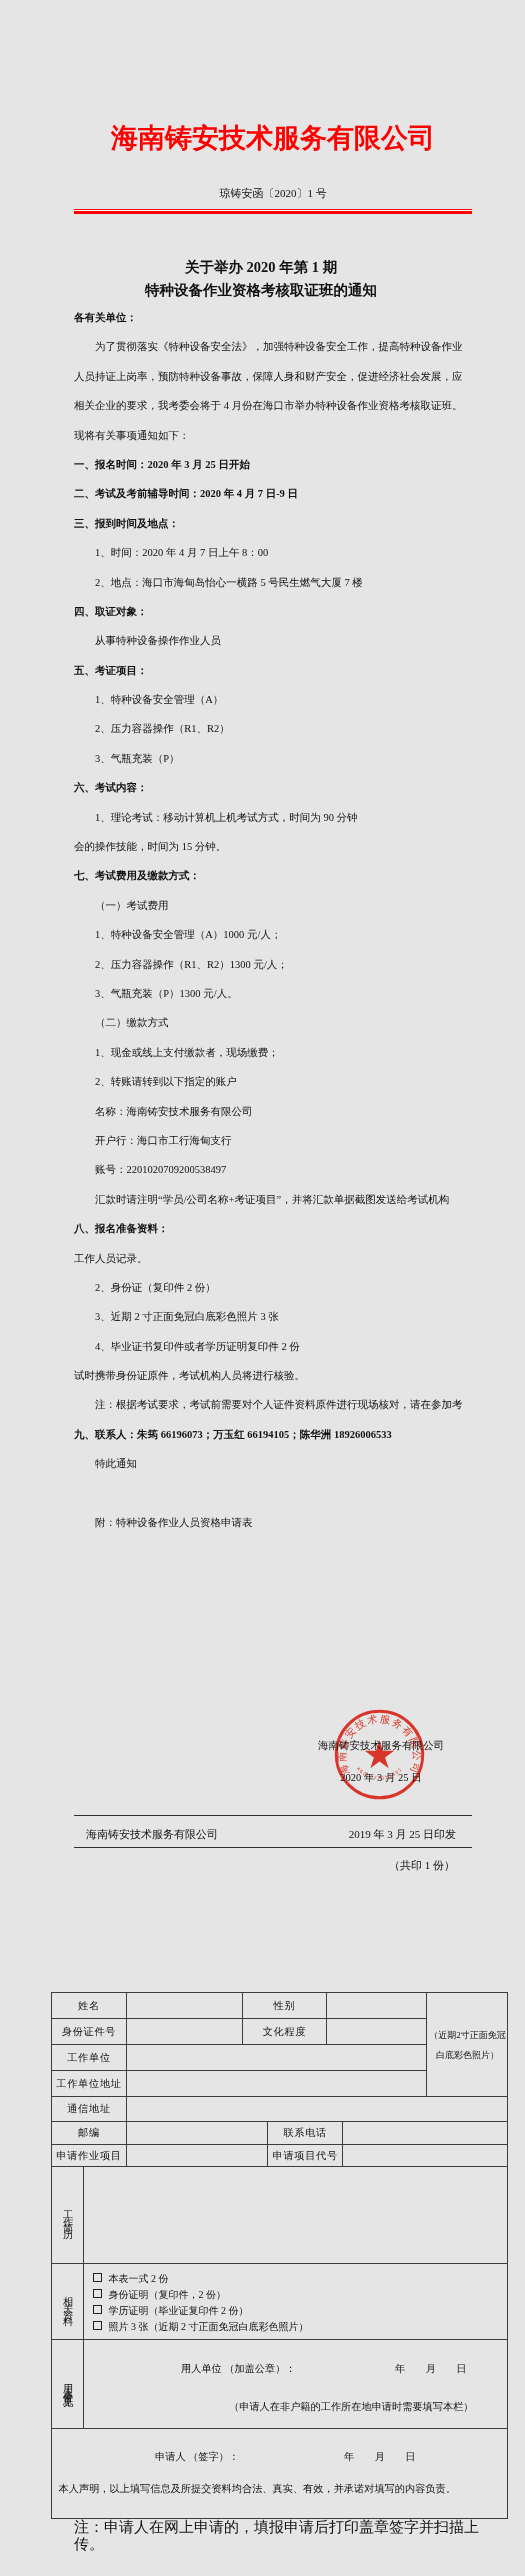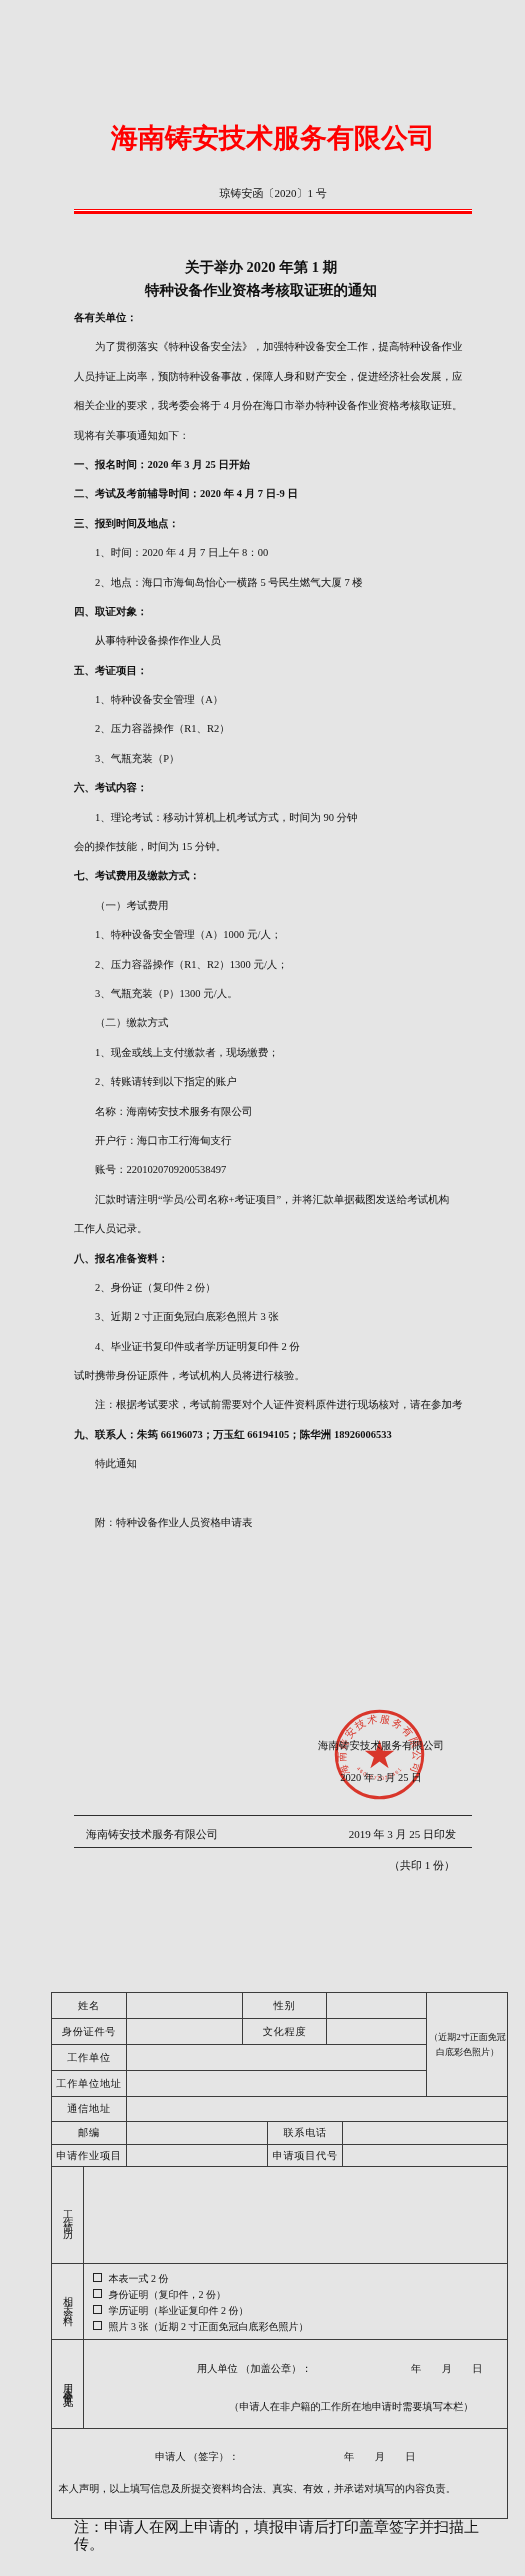--- a/index.html
+++ b/index.html
@@ -45,28 +45,28 @@
   .form-title{position:absolute;top:1959px;left:51px;width:456px;text-align:center;
               font-size:12px;font-weight:bold;}
   table.app{position:absolute;top:1992px;left:51px;width:456px;border-collapse:collapse;
             table-layout:fixed;font-size:10.2px;}
   table.app td{border:0.7px solid #3c3c3c;padding:0;text-align:center;vertical-align:middle;
                overflow:hidden;}
   table.app{border:1.3px solid #333;}
   td.lab{letter-spacing:0.7px;}
   td.vlabel{font-size:10.2px;}
   .vtext{writing-mode:vertical-rl;text-orientation:upright;letter-spacing:6.6px;margin:0 auto;}
-  td.photo-cell{font-size:9px;line-height:15px;padding:0 5.3px;}
+  td.photo-cell{font-size:9px;line-height:20px;padding:0 5.3px;}
   td.left-cell{text-align:left;}
   .mat-list{padding:6.6px 0 4px 9.2px;text-align:left;line-height:16px;font-size:10px;}
   .cb{display:inline-block;width:7.2px;height:7.2px;border:0.8px solid #222;margin-right:6px;
       vertical-align:-0.7px;}
   .emp-cell{position:relative;height:100%;}
   .emp-note{position:absolute;top:16px;left:0;width:92%;text-align:right;font-size:10.2px;}
-  .emp-sign{position:absolute;bottom:8px;left:16px;width:100%;display:flex;font-size:10.2px;}
+  .emp-sign{position:absolute;bottom:8px;left:0;width:100%;display:flex;font-size:10.2px;}
   .emp-sign .s1{margin-left:97px;} .emp-sign .s2{margin-left:auto;margin-right:41px;}
   .dec-cell{position:relative;height:100%;}
   .dec-text{position:absolute;top:9.2px;left:6.6px;right:6.6px;text-align:left;font-size:10.2px;}
   .dec-sign{position:absolute;bottom:9.2px;left:0;width:100%;display:flex;font-size:10.2px;}
   .dec-sign .s1{margin-left:103px;} .dec-sign .s2{margin-left:auto;margin-right:92px;}
   .form-note{position:absolute;top:2519px;left:74px;width:434px;font-size:15px;
              line-height:17px;text-align:left;}
 </style>
 </head>
 <body>
@@ -105,22 +105,22 @@
       <div class="nline ind">1、特种设备安全管理（A）1000 元/人；</div>
       <div class="nline ind">2、压力容器操作（R1、R2）1300 元/人；</div>
       <div class="nline ind">3、气瓶充装（P）1300 元/人。</div>
       <div class="nline ind">（二）缴款方式</div>
       <div class="nline ind">1、现金或线上支付缴款者，现场缴费；</div>
       <div class="nline ind">2、转账请转到以下指定的账户</div>
       <div class="nline ind">名称：海南铸安技术服务有限公司</div>
       <div class="nline ind">开户行：海口市工行海甸支行</div>
       <div class="nline ind">账号：2201020709200538497</div>
       <div class="nline ind">汇款时请注明“学员/公司名称+考证项目”，并将汇款单据截图发送给考试机构</div>
+      <div class="nline b">八、报名准备资料：</div>
       <div class="nline">工作人员记录。</div>
-      <div class="nline b">八、报名准备资料：</div>
       <div class="nline ind">2、身份证（复印件 2 份）</div>
       <div class="nline ind">3、近期 2 寸正面免冠白底彩色照片 3 张</div>
       <div class="nline ind">4、毕业证书复印件或者学历证明复印件 2 份</div>
       <div class="nline">试时携带身份证原件，考试机构人员将进行核验。</div>
       <div class="nline ind">注：根据考试要求，考试前需要对个人证件资料原件进行现场核对，请在参加考</div>
       <div class="nline b">九、联系人：朱筠 66196073；万玉红 66194105；陈华洲 18926006533</div>
       <div class="nline ind">特此通知</div>
       <div class="nline"></div>
       <div class="nline ind">附：特种设备作业人员资格申请表</div>
     </div>

